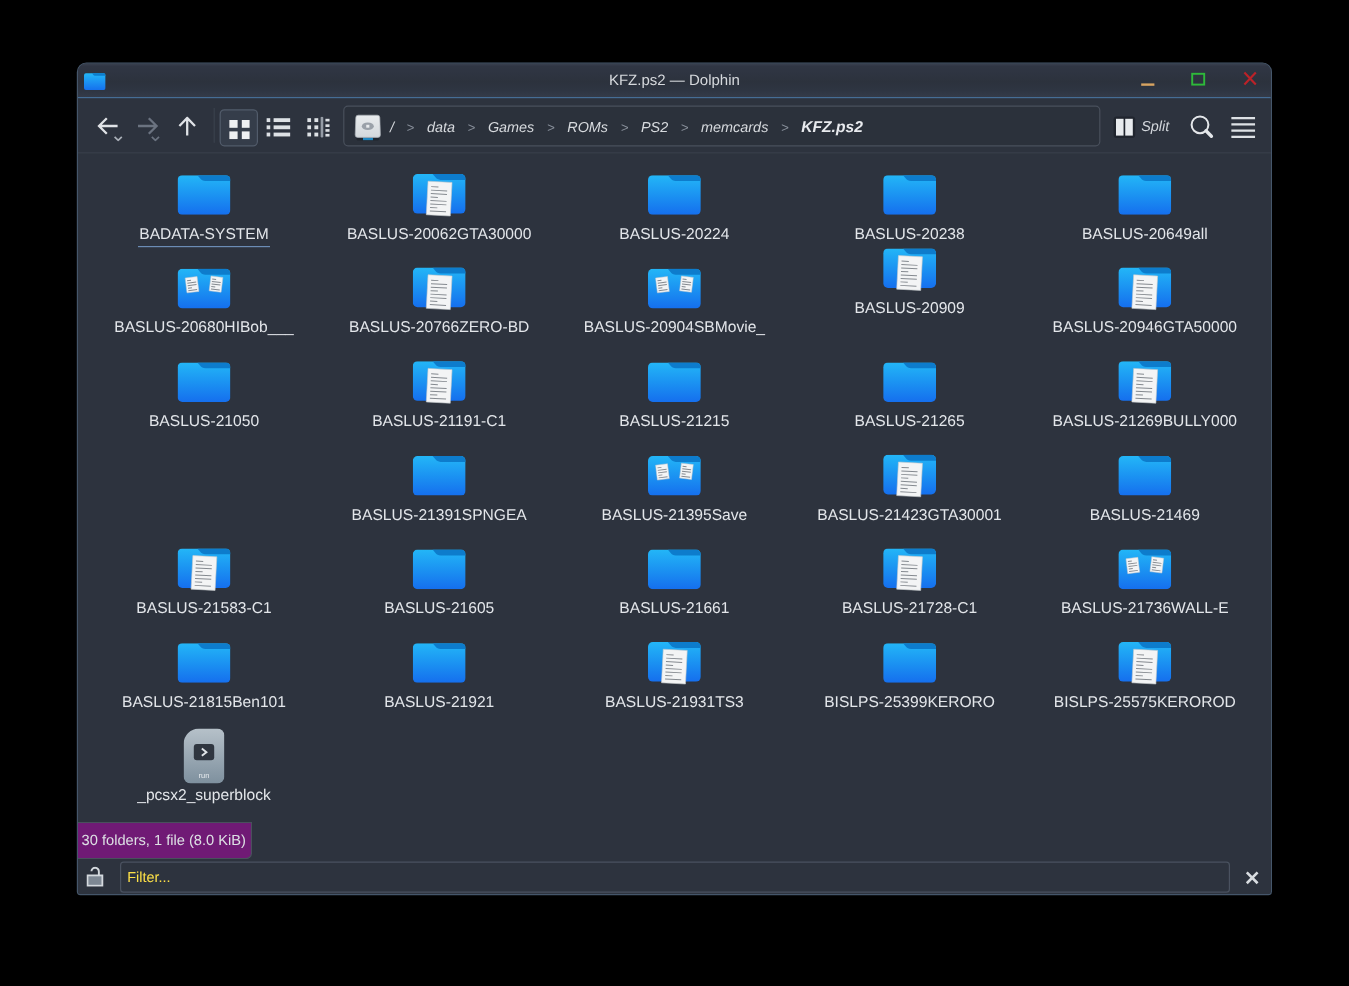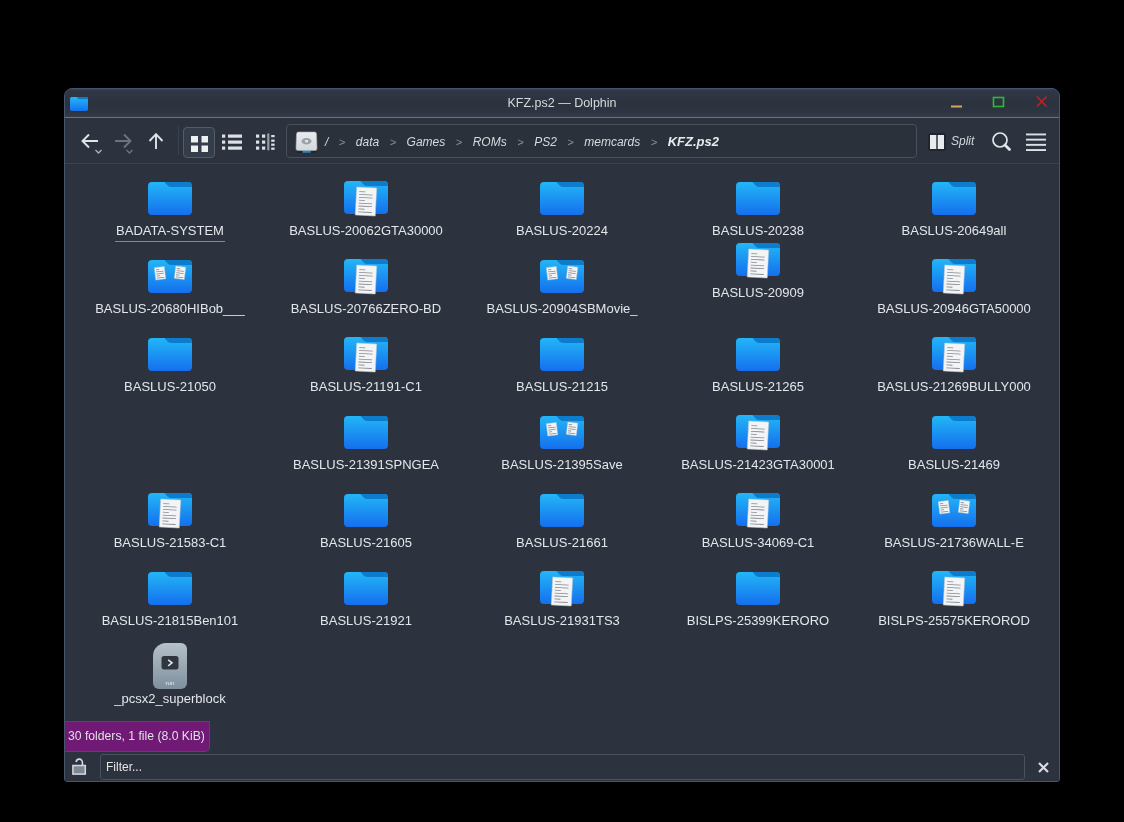--- a/index.html
+++ b/index.html
@@ -1,39 +1,39 @@
 <!DOCTYPE html>
 <html><head>
 <meta charset="utf-8">
 <style>
   * { margin:0; padding:0; box-sizing:border-box; }
   html,body { width:1124px; height:822px; background:#000; overflow:hidden;
     font-family:"Liberation Sans", sans-serif; }
   .win { position:absolute; left:64px; top:52px; width:996px; height:694px;
     background:#2d333e; border:1px solid #45566a; border-radius:8px 8px 3px 3px;
-    overflow:hidden;margin-top:36px; }
+    overflow:hidden; }
   .titlebar { position:absolute; left:0; top:0; width:100%; height:28px;
     background:linear-gradient(180deg,#3a4150 0,#303644 8%,#2c323d 55%,#2e3542 80%,#343b49 100%); }
   .title { position:absolute; left:0; width:100%; top:0; height:28px;
     line-height:29px; text-align:center; color:#d6d9dd; font-size:12.5px; }
   .accent { position:absolute; left:0; top:28px; width:100%; height:1px; background:#4b7cab; }
   .toolbar { position:absolute; left:0; top:29px; width:100%; height:45px; background:#2d333e;font-style:italic; }
   .tbsep { position:absolute; left:0; top:74px; width:100%; height:1px; background:#3c434e; }
   .view { position:absolute; left:0; top:75px; width:100%; height:619px; background:#2d333e; }
   .cell { position:absolute; width:196px; text-align:center; }
   .islot { height:48px; display:flex; align-items:center; justify-content:center; }
   .lbl { margin-top:1px; font-size:13px; color:#e3e6ea; line-height:16px; white-space:nowrap; }
   .statustab { position:absolute; left:-1px; top:632px; width:146px; height:31px;
     background:#701a75; border:1px solid #49505c; border-left:none;
     border-bottom-right-radius:5px; z-index:5; }
   .statustab span { position:absolute; left:4px; top:7px; font-size:12.2px; color:#dde0e4; white-space:nowrap; }
   .filterrow { position:absolute; left:0; top:662px; width:100%; height:32px; background:#2d333e; }
   .finput { position:absolute; left:35px; top:2.5px; width:925px; height:26px;
     border:1px solid #4a5260; border-radius:3px; background:#2d333e;
-    color:#e5e5e5; font-size:12px; line-height:25px; padding-left:5px; }
+    color:#fde047; font-size:12px; line-height:25px; padding-left:5px; }
 </style>
 </head>
 <body>
 <div class="win">
   <div class="titlebar">
     <svg style="position:absolute;left:5px;top:6px" width="18" height="18" viewBox="0 0 44 34">
       <defs>
         <linearGradient id="fgt" x1="0" y1="0" x2="0" y2="1">
           <stop offset="0" stop-color="#23b7f7"></stop>
             <stop offset="1" stop-color="#1571ee"></stop>
@@ -647,21 +647,21 @@
               <rect x="14.8" y="13.4" width="13.5" height="0.8" fill="#84898f"></rect>
               <rect x="14.8" y="16.3" width="13.5" height="0.8" fill="#84898f"></rect>
               <rect x="14.8" y="19.2" width="6.075" height="0.8" fill="#84898f"></rect>
               <rect x="14.8" y="22.1" width="13.5" height="0.8" fill="#84898f"></rect>
               <rect x="14.8" y="25.0" width="13.5" height="0.8" fill="#84898f"></rect>
               <rect x="14.8" y="27.9" width="6.075" height="0.8" fill="#84898f"></rect>
               <rect x="14.8" y="30.8" width="13.5" height="0.8" fill="#84898f"></rect>
   </g>
   </svg>
         </div>
-    <div class="lbl"><span style="padding:0 1px 2px">BASLUS-34069-C1</span></div>
+    <div class="lbl"><span style="padding:0 1px 2px">BASLUS-21728-C1</span></div>
   </div>
       <div class="cell" style="left:791px;top:322px">
     <div class="islot">
           <svg width="44" height="33" viewBox="0 0 44 33">
   <defs>
               <linearGradient id="f224" x1="0" y1="0" x2="0" y2="1">
     <stop offset="0" stop-color="#23b6f7"></stop>
                 <stop offset="0.5" stop-color="#1b93f2"></stop>
                 <stop offset="1" stop-color="#156fee"></stop>
   </linearGradient>

